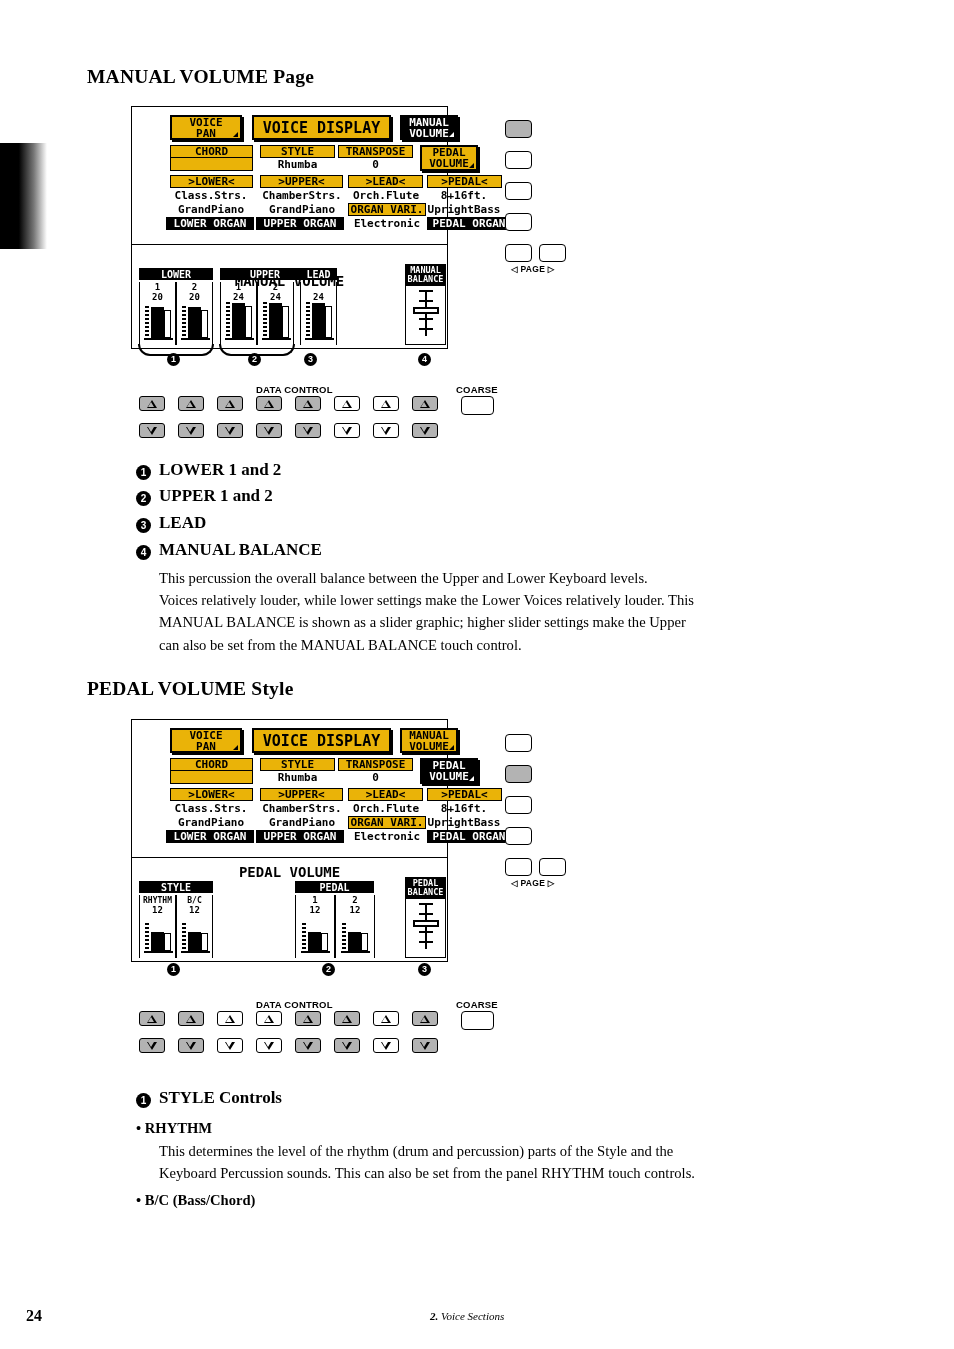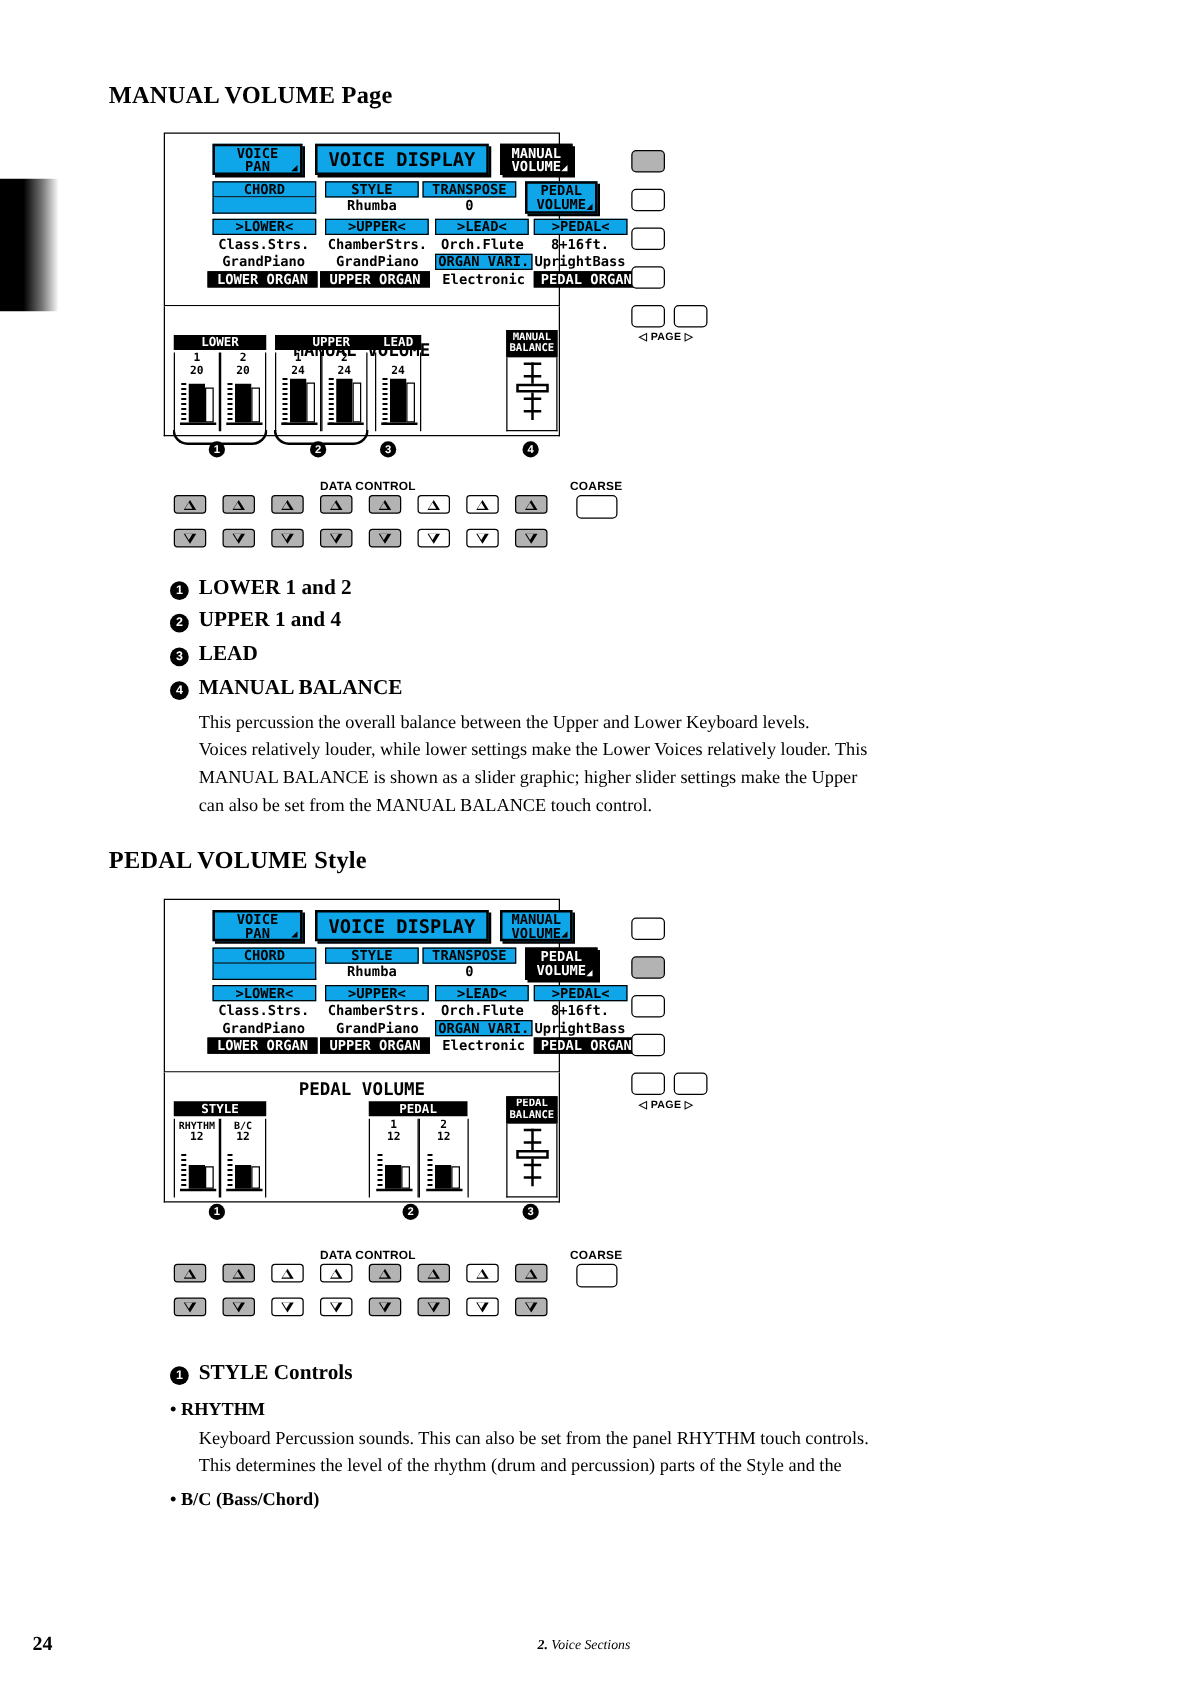--- a/index.html
+++ b/index.html
@@ -12,21 +12,21 @@
     background:linear-gradient(to right,#000 0%,#000 40%,#777 72%,#fff 100%);}
 
   
   .h-sect{position:absolute;font-family:"Liberation Serif",serif;font-weight:bold;
     font-size:19.5px;letter-spacing:.2px;}
 
   
   .lcd{position:absolute;border:1px solid #000;background:#fff;box-sizing:border-box;}
 
   
-  .cell{position:absolute;box-sizing:border-box;border:1px solid #000;background:#0ea5e9;
+  .cell{position:absolute;box-sizing:border-box;border:1px solid #000;background:#eab308;
      display:flex;align-items:center;justify-content:center;overflow:hidden;
      font-family:"DejaVu Sans Mono","Liberation Mono",monospace;font-weight:bold;color:#000;}
   .cell.thick{border-width:2px;}
   .cell.inv{background:#000;color:#fff;}
   .plain{position:absolute;box-sizing:border-box;display:flex;align-items:center;
      justify-content:center;font-family:"DejaVu Sans Mono","Liberation Mono",monospace;
      font-weight:bold;color:#000;overflow:hidden;}
   
   .shadow{box-shadow:2px 2px 0 0 #000;}
   .corner{position:absolute;right:2px;bottom:1px;width:0;height:0;
@@ -292,21 +292,21 @@
       <span class="tri-hollow-dn"></span>
     </div>
   <div class="dbtn on" style="left:412px;top:423px;">
       <span class="tri-hollow-dn"></span>
     </div>
 
   <div class="cnum big" style="left:136px;top:465px;">1</div>
   <div class="listitem" style="left:159px;top:460px;">LOWER 1 and 2</div>
 
   <div class="cnum big" style="left:136px;top:491px;">2</div>
-  <div class="listitem" style="left:159px;top:486px;">UPPER 1 and 4</div>
+  <div class="listitem" style="left:159px;top:486px;">UPPER 1 and 2</div>
 
   <div class="cnum big" style="left:136px;top:518px;">3</div>
   <div class="listitem" style="left:159px;top:513px;">LEAD</div>
 
   <div class="cnum big" style="left:136px;top:545px;">4</div>
   <div class="listitem" style="left:159px;top:540px;">MANUAL BALANCE</div>
 
   <div class="body-copy" style="left:159px;top:567px;">
     <div>This percussion the overall balance between the Upper and Lower Keyboard levels.</div>
     <div>Voices relatively louder, while lower settings make the Lower Voices relatively louder.  This</div>
@@ -488,22 +488,22 @@
       <span class="tri-hollow-dn"></span>
     </div>
 
   <div class="cnum big" style="left:136px;top:1093px;">1</div>
   <div class="listitem" style="left:159px;top:1088px;">STYLE Controls</div>
 
   <div class="bullet-h" style="left:136px;top:1120px;">
     <span>•&nbsp;</span><span>RHYTHM</span>
   </div>
   <div class="body-copy" style="left:159px;top:1140px;">
+    <div>This determines the level of the rhythm (drum and percussion) parts of the Style and the</div>
     <div>Keyboard Percussion sounds. This can also be set from the panel RHYTHM touch controls.</div>
-    <div>This determines the level of the rhythm (drum and percussion) parts of the Style and the</div>
   </div>
 
   <div class="bullet-h" style="left:136px;top:1192px;">
     <span>•&nbsp;</span><span>B/C (Bass/Chord)</span>
   </div>
   <div class="body-copy" style="left:159px;top:1212px;">
   </div>
 
   <div class="pg-no" style="left:26px;top:1307px;">24</div>
   <div class="foot-c" style="left:430px;top:1310px;">

